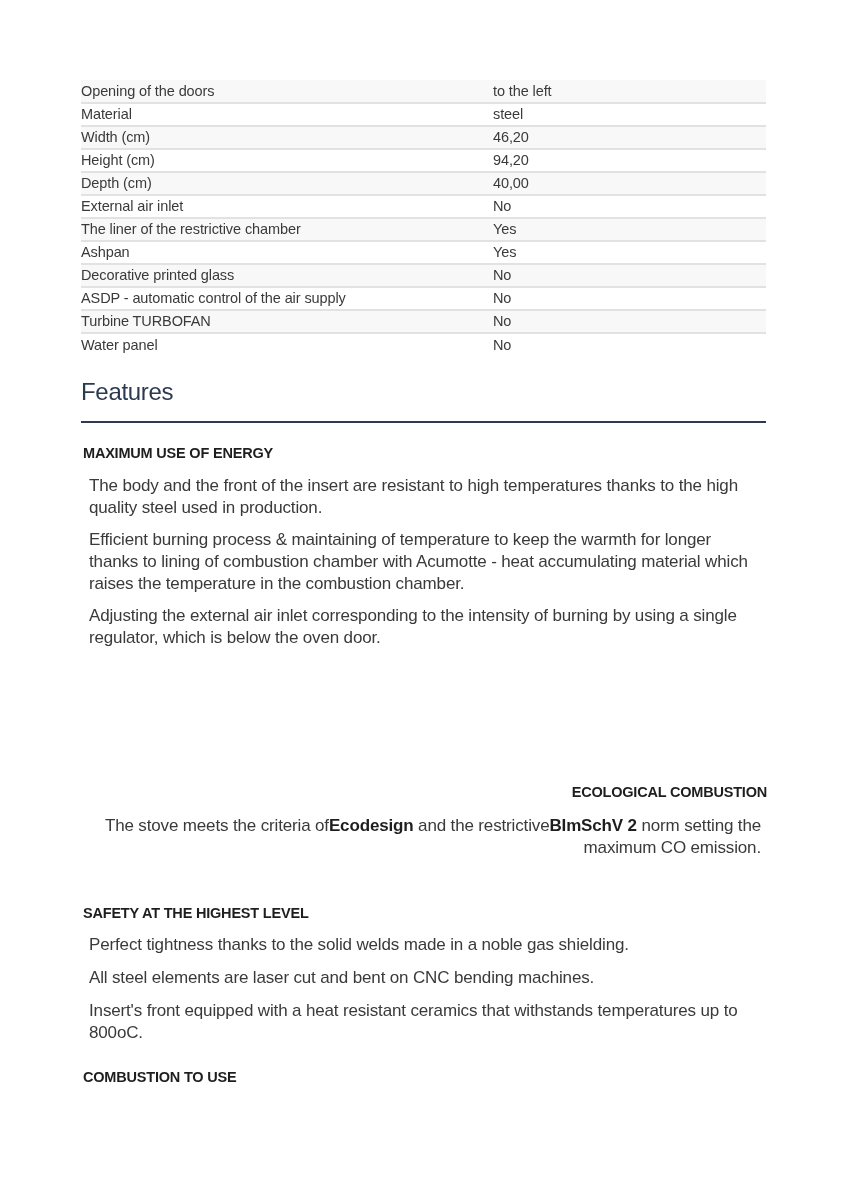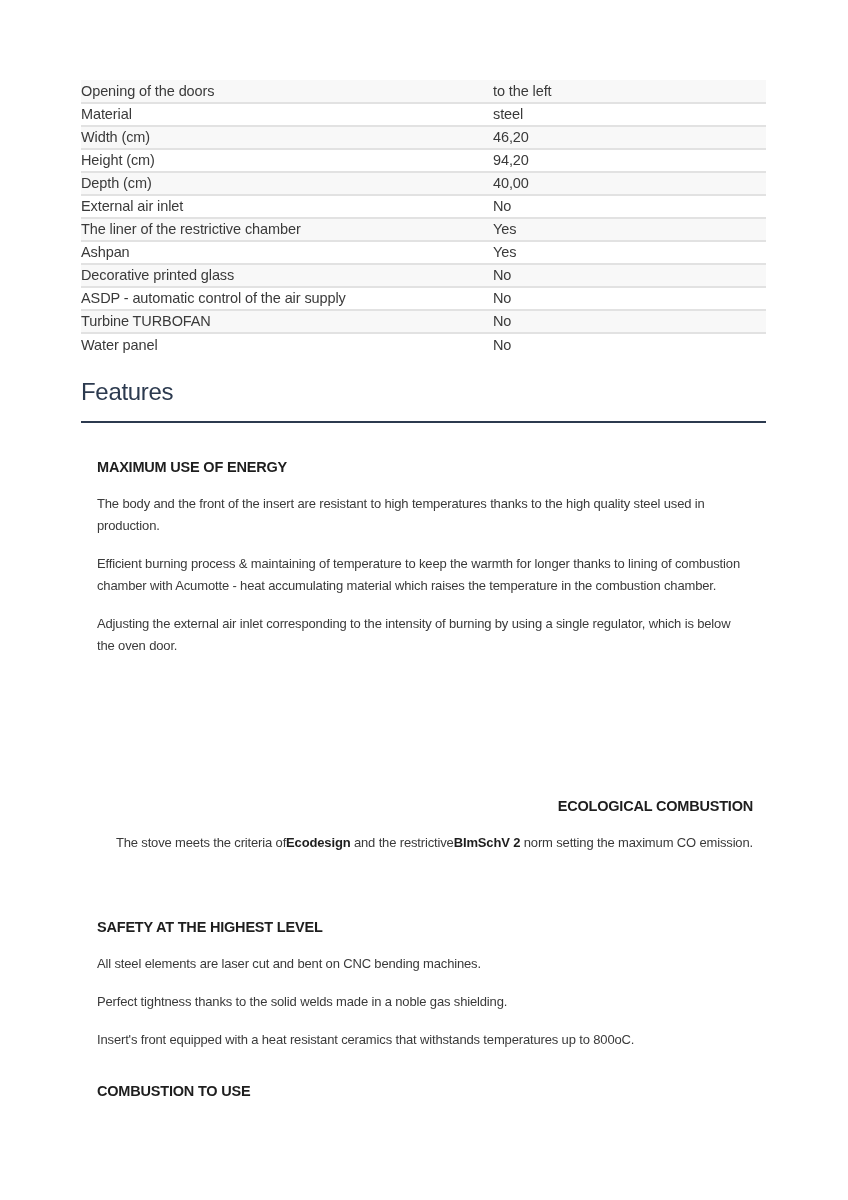--- a/index.html
+++ b/index.html
@@ -60,30 +60,30 @@
       color: #2c3a4f;
       line-height: 40px;
       padding-bottom: 9px;
       border-bottom: 2px solid #2c3a4f;
       letter-spacing: -0.3px;
     }
     .section {
       margin-top: 0;
     }
     h3.section-title {
-      margin: 16px;
+      margin: 2px;
       font-size: 14.5px;
       font-weight: 700;
       color: #1e1e1e;
       line-height: 20px;
       letter-spacing: -0.2px;
     }
     p.section-text {
-      margin: 16px;
-      font-size: 13px;
+      margin: 8px;
+      font-size: 17px;
       font-weight: 300;
       color: #3a3a3a;
       line-height: 22px;
       letter-spacing: -0.15px;
     }
     p.section-text b {
       font-weight: 700;
       color: #1e1e1e;
     }
     .s1 { position: absolute; top: 361px; left: 0; width: 685px; }
@@ -163,22 +163,22 @@
     <p class="section-text">Adjusting the external air inlet corresponding to the intensity of burning by using a single regulator, which is below the oven door.</p>
   </div>
 
   <div class="section s2">
     <h3 class="section-title">ECOLOGICAL COMBUSTION</h3>
     <p class="section-text"><span>The stove meets the criteria of</span><b>Ecodesign</b><span> and the restrictive</span><b>BImSchV 2</b><span> norm setting the maximum CO emission.</span></p>
   </div>
 
   <div class="section s3">
     <h3 class="section-title">SAFETY AT THE HIGHEST LEVEL</h3>
+    <p class="section-text">Perfect tightness thanks to the solid welds made in a noble gas shielding.</p>
     <p class="section-text">All steel elements are laser cut and bent on CNC bending machines.</p>
-    <p class="section-text">Perfect tightness thanks to the solid welds made in a noble gas shielding.</p>
     <p class="section-text">Insert's front equipped with a heat resistant ceramics that withstands temperatures up to 800oC.</p>
   </div>
 
   <div class="section s4">
     <h3 class="section-title">COMBUSTION TO USE</h3>
   </div>
 
 </div>
 
 </body></html>

